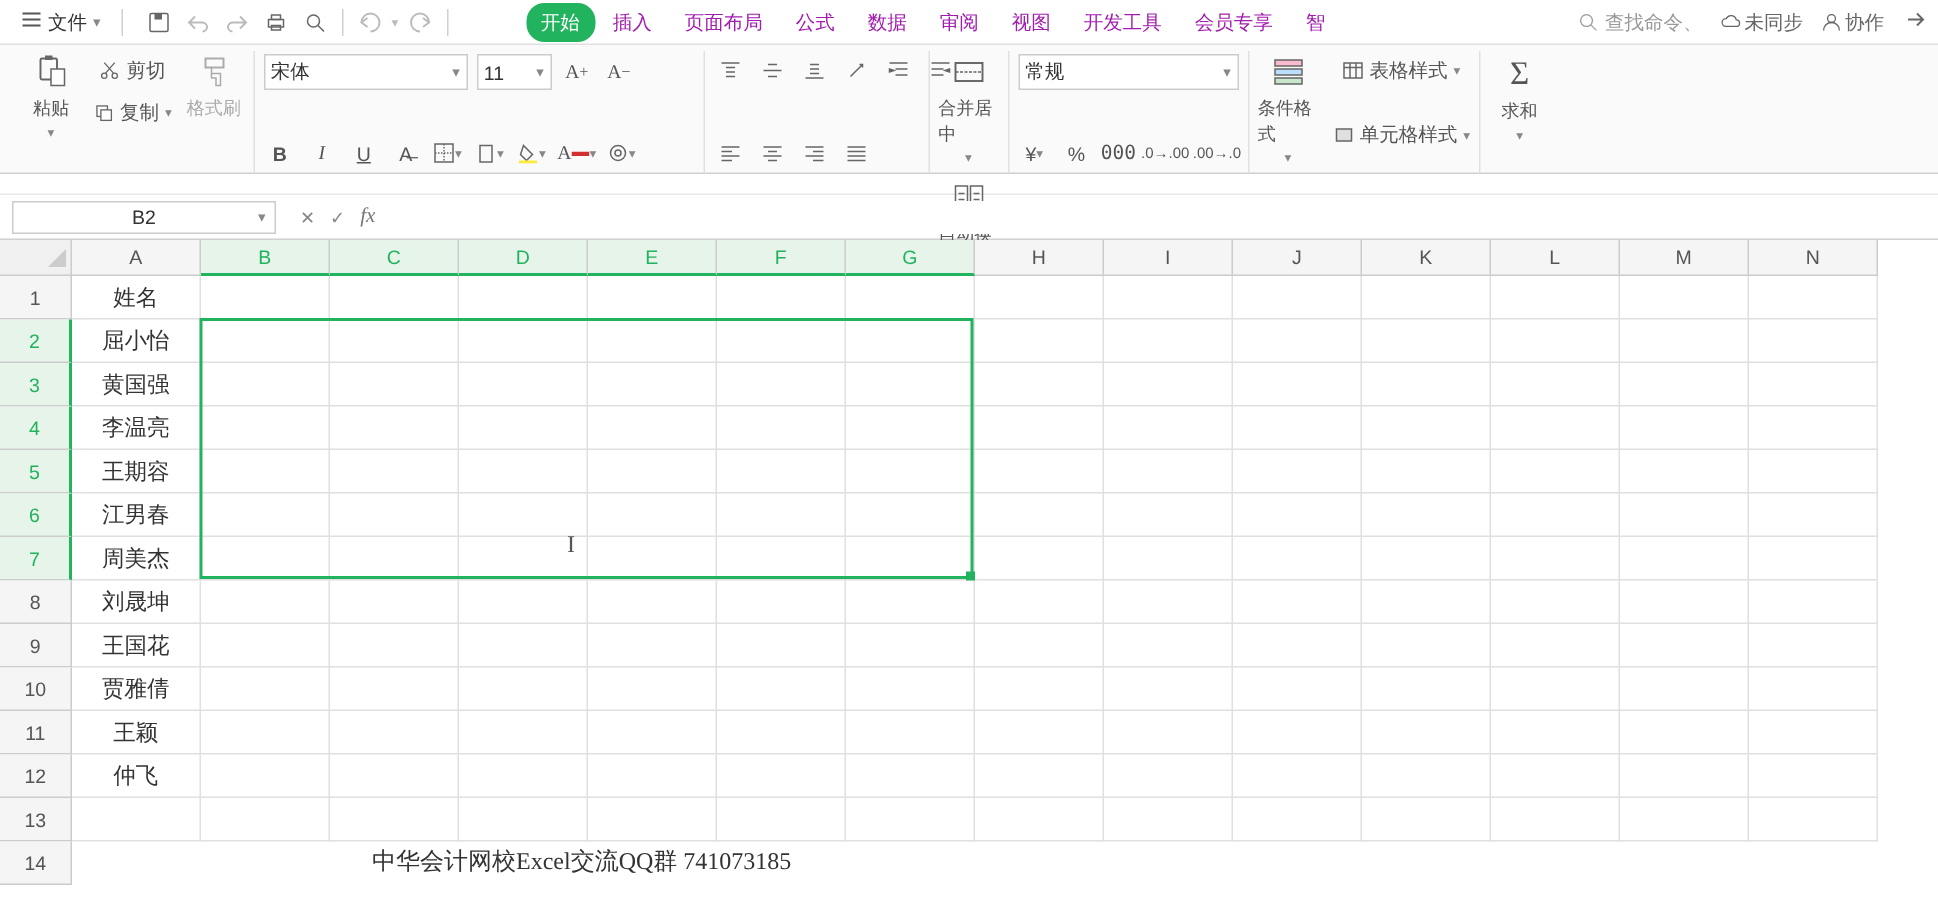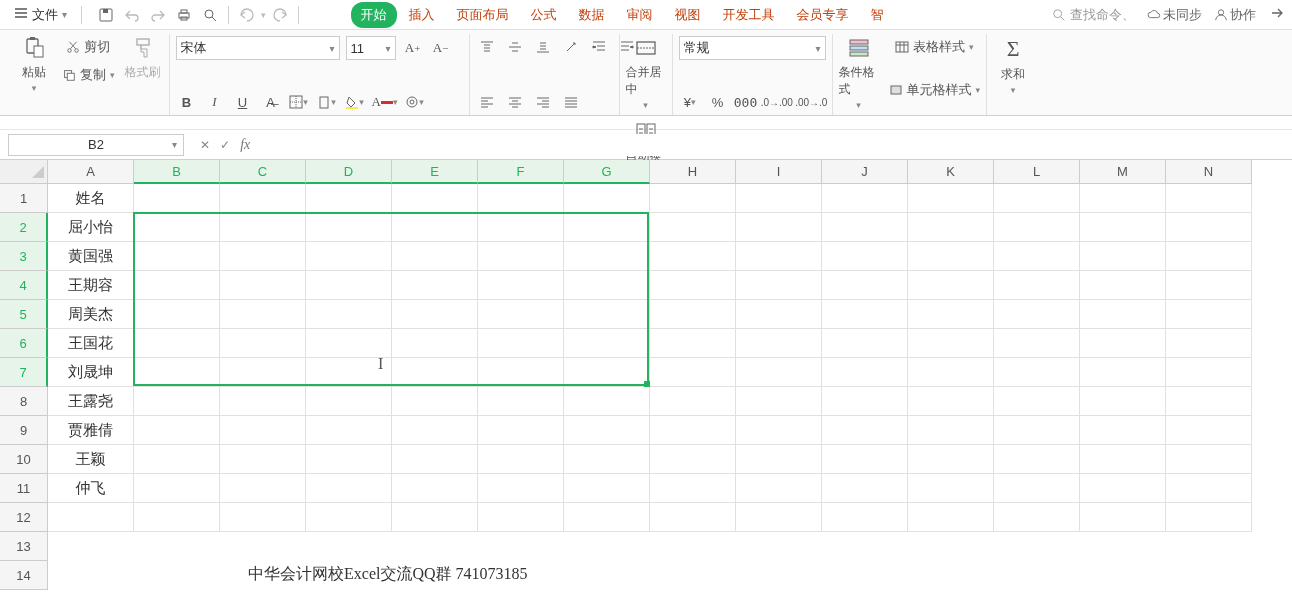--- a/index.html
+++ b/index.html
@@ -5,21 +5,21 @@
   * { margin: 0; padding: 0; box-sizing: border-box; }
   body { font-family: "Microsoft YaHei", "SimSun", sans-serif; font-size: 12px; color: #333; background: #fff; width: 1292px; height: 610px; overflow: hidden; user-select: none; }
   
   
   .menubar { height: 30px; display: flex; align-items: center; padding: 0 8px; border-bottom: 1px solid #e0e0e0; gap: 4px; }
   .file-menu { display: flex; align-items: center; gap: 4px; font-size: 13px; padding: 2px 6px; }
   .qat { display: flex; align-items: center; gap: 2px; margin-left: 4px; }
   .qat-btn { width: 24px; height: 24px; display: flex; align-items: center; justify-content: center; color: #666; }
   .qat-sep { width: 1px; height: 18px; background: #d0d0d0; margin: 0 4px; }
   .tabs { display: flex; align-items: center; margin-left: 12px; gap: 2px; padding-left: 32px; }
-  .tab { padding: 4px 10px; font-size: 13px; color: #c2410c; border-radius: 12px; }
+  .tab { padding: 4px 10px; font-size: 13px; color: #a21caf; border-radius: 12px; }
   .tab.active { background: #22b35e; color: #fff; font-weight: 500; }
   .menubar-right { margin-left: auto; display: flex; align-items: center; gap: 12px; color: #666; font-size: 13px; }
   .search-cmd { display: flex; align-items: center; gap: 4px; color: #999; }
   
   
   .ribbon { height: 86px; display: flex; align-items: stretch; border-bottom: 1px solid #d0d0d0; background: #fafafa; padding: 4px 8px 0; gap: 0; }
   .rgroup { display: flex; flex-direction: column; justify-content: space-between; padding: 2px 6px 2px; border-right: 1px solid #e0e0e0; }
   .rgroup:last-of-type { border-right: none; }
   .r-row { display: flex; align-items: center; gap: 6px; }
   .r-big { width: 40px; display: flex; flex-direction: column; align-items: center; gap: 2px; color: #555; }
@@ -187,21 +187,21 @@
       <svg viewBox="0 0 24 24">
           <rect x="6" y="3" width="12" height="6" fill="none" stroke="#aaa" stroke-width="1.3"></rect>
           <path d="M10 9v4h6v8h-3v-5h-3z" fill="none" stroke="#aaa"></path>
         </svg>
       <span class="r-label" style="color:#aaa">格式刷</span>
     </div>
   </div>
 
   <div class="rgroup" style="width:300px">
     <div class="r-row">
-      <div class="r-sel" style="width:164px">
+      <div class="r-sel" style="width:136px">
         <span>宋体</span>
           <span class="caret">▾</span>
       </div>
       <div class="r-sel" style="width:50px">
         <span>11</span>
           <span class="caret">▾</span>
       </div>
       <span class="r-btn" style="font-family:serif">A<sup>+</sup></span>
       <span class="r-btn" style="font-family:serif">A<sup>−</sup></span>
     </div>
@@ -473,85 +473,101 @@
         <div class="cell"></div>
         <div class="cell"></div>
         <div class="cell"></div>
         <div class="cell"></div>
         <div class="cell"></div>
         <div class="cell"></div>
         <div class="cell"></div>
         <div class="cell"></div>
       </div>
       <div class="cell-row">
+        <div class="cell">李温亮</div>
+        <div class="cell"></div>
+        <div class="cell"></div>
+        <div class="cell"></div>
+        <div class="cell"></div>
+        <div class="cell"></div>
+        <div class="cell"></div>
+        <div class="cell"></div>
+        <div class="cell"></div>
+        <div class="cell"></div>
+        <div class="cell"></div>
+        <div class="cell"></div>
+        <div class="cell"></div>
+        <div class="cell"></div>
+      </div>
+      <div class="cell-row">
         <div class="cell">王期容</div>
         <div class="cell"></div>
         <div class="cell"></div>
         <div class="cell"></div>
         <div class="cell"></div>
         <div class="cell"></div>
         <div class="cell"></div>
         <div class="cell"></div>
         <div class="cell"></div>
         <div class="cell"></div>
         <div class="cell"></div>
         <div class="cell"></div>
         <div class="cell"></div>
         <div class="cell"></div>
       </div>
       <div class="cell-row">
+        <div class="cell">江男春</div>
+        <div class="cell"></div>
+        <div class="cell"></div>
+        <div class="cell"></div>
+        <div class="cell"></div>
+        <div class="cell"></div>
+        <div class="cell"></div>
+        <div class="cell"></div>
+        <div class="cell"></div>
+        <div class="cell"></div>
+        <div class="cell"></div>
+        <div class="cell"></div>
+        <div class="cell"></div>
+        <div class="cell"></div>
+      </div>
+      <div class="cell-row">
         <div class="cell">周美杰</div>
         <div class="cell"></div>
         <div class="cell"></div>
         <div class="cell"></div>
         <div class="cell"></div>
         <div class="cell"></div>
         <div class="cell"></div>
         <div class="cell"></div>
         <div class="cell"></div>
         <div class="cell"></div>
         <div class="cell"></div>
         <div class="cell"></div>
         <div class="cell"></div>
         <div class="cell"></div>
       </div>
       <div class="cell-row">
+        <div class="cell">刘晟坤</div>
+        <div class="cell"></div>
+        <div class="cell"></div>
+        <div class="cell"></div>
+        <div class="cell"></div>
+        <div class="cell"></div>
+        <div class="cell"></div>
+        <div class="cell"></div>
+        <div class="cell"></div>
+        <div class="cell"></div>
+        <div class="cell"></div>
+        <div class="cell"></div>
+        <div class="cell"></div>
+        <div class="cell"></div>
+      </div>
+      <div class="cell-row">
         <div class="cell">王国花</div>
-        <div class="cell"></div>
-        <div class="cell"></div>
-        <div class="cell"></div>
-        <div class="cell"></div>
-        <div class="cell"></div>
-        <div class="cell"></div>
-        <div class="cell"></div>
-        <div class="cell"></div>
-        <div class="cell"></div>
-        <div class="cell"></div>
-        <div class="cell"></div>
-        <div class="cell"></div>
-        <div class="cell"></div>
-      </div>
-      <div class="cell-row">
-        <div class="cell">刘晟坤</div>
-        <div class="cell"></div>
-        <div class="cell"></div>
-        <div class="cell"></div>
-        <div class="cell"></div>
-        <div class="cell"></div>
-        <div class="cell"></div>
-        <div class="cell"></div>
-        <div class="cell"></div>
-        <div class="cell"></div>
-        <div class="cell"></div>
-        <div class="cell"></div>
-        <div class="cell"></div>
-        <div class="cell"></div>
-      </div>
-      <div class="cell-row">
-        <div class="cell">王露尧</div>
         <div class="cell"></div>
         <div class="cell"></div>
         <div class="cell"></div>
         <div class="cell"></div>
         <div class="cell"></div>
         <div class="cell"></div>
         <div class="cell"></div>
         <div class="cell"></div>
         <div class="cell"></div>
         <div class="cell"></div>

